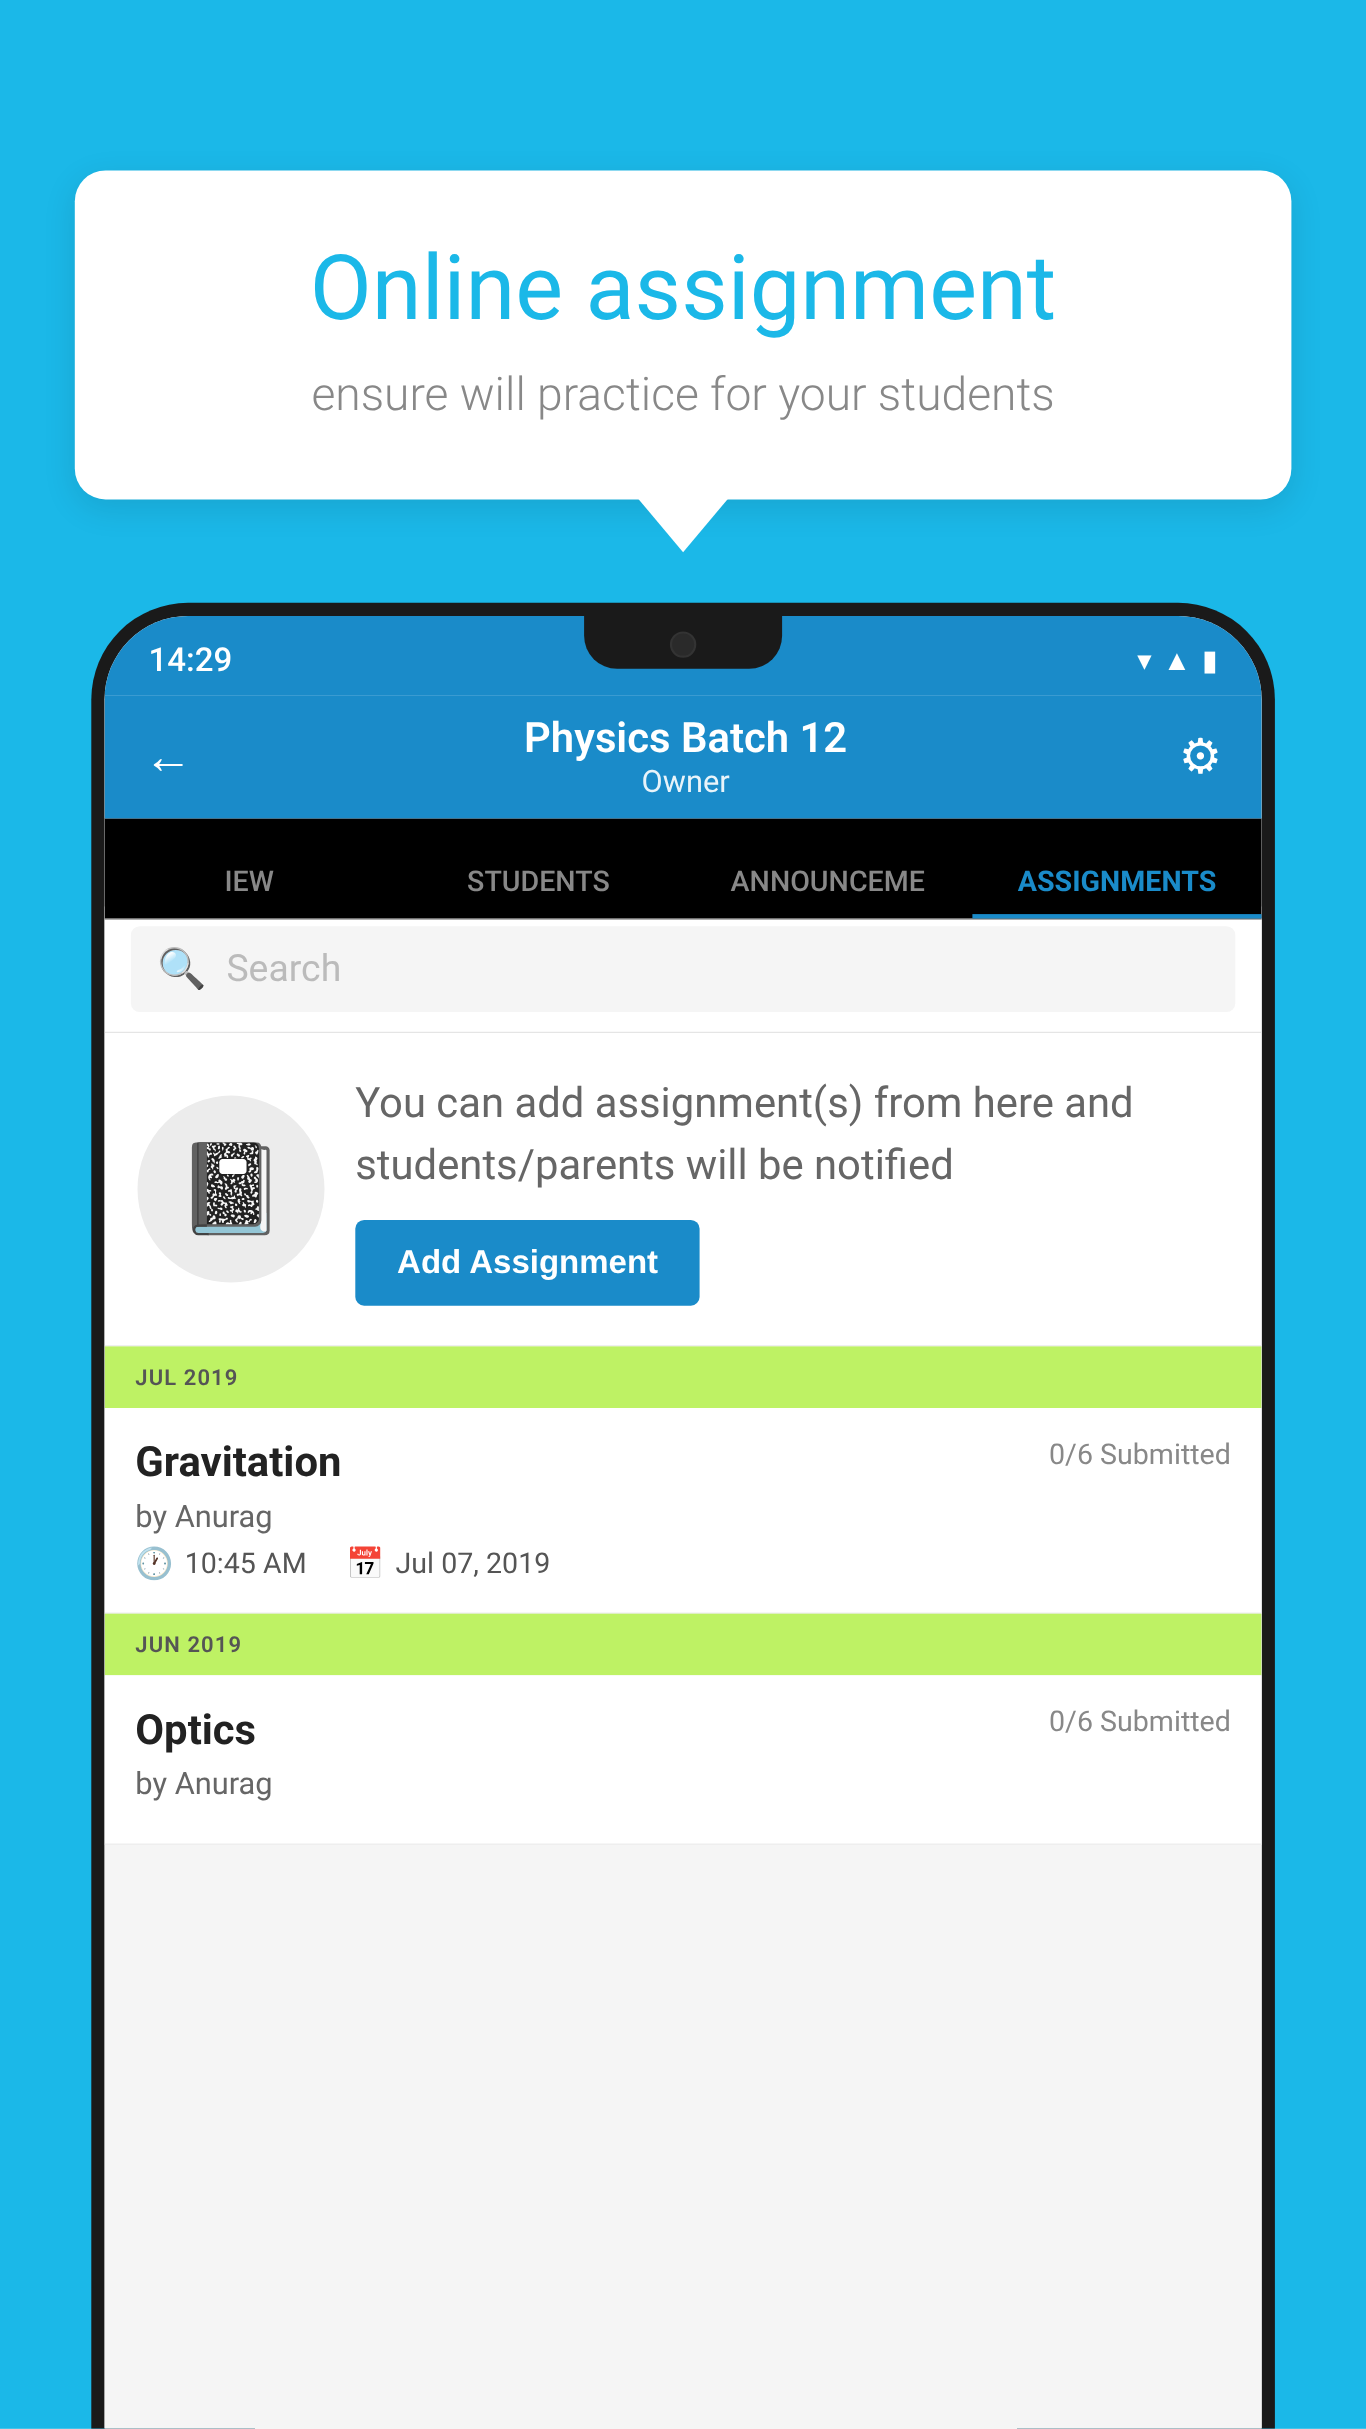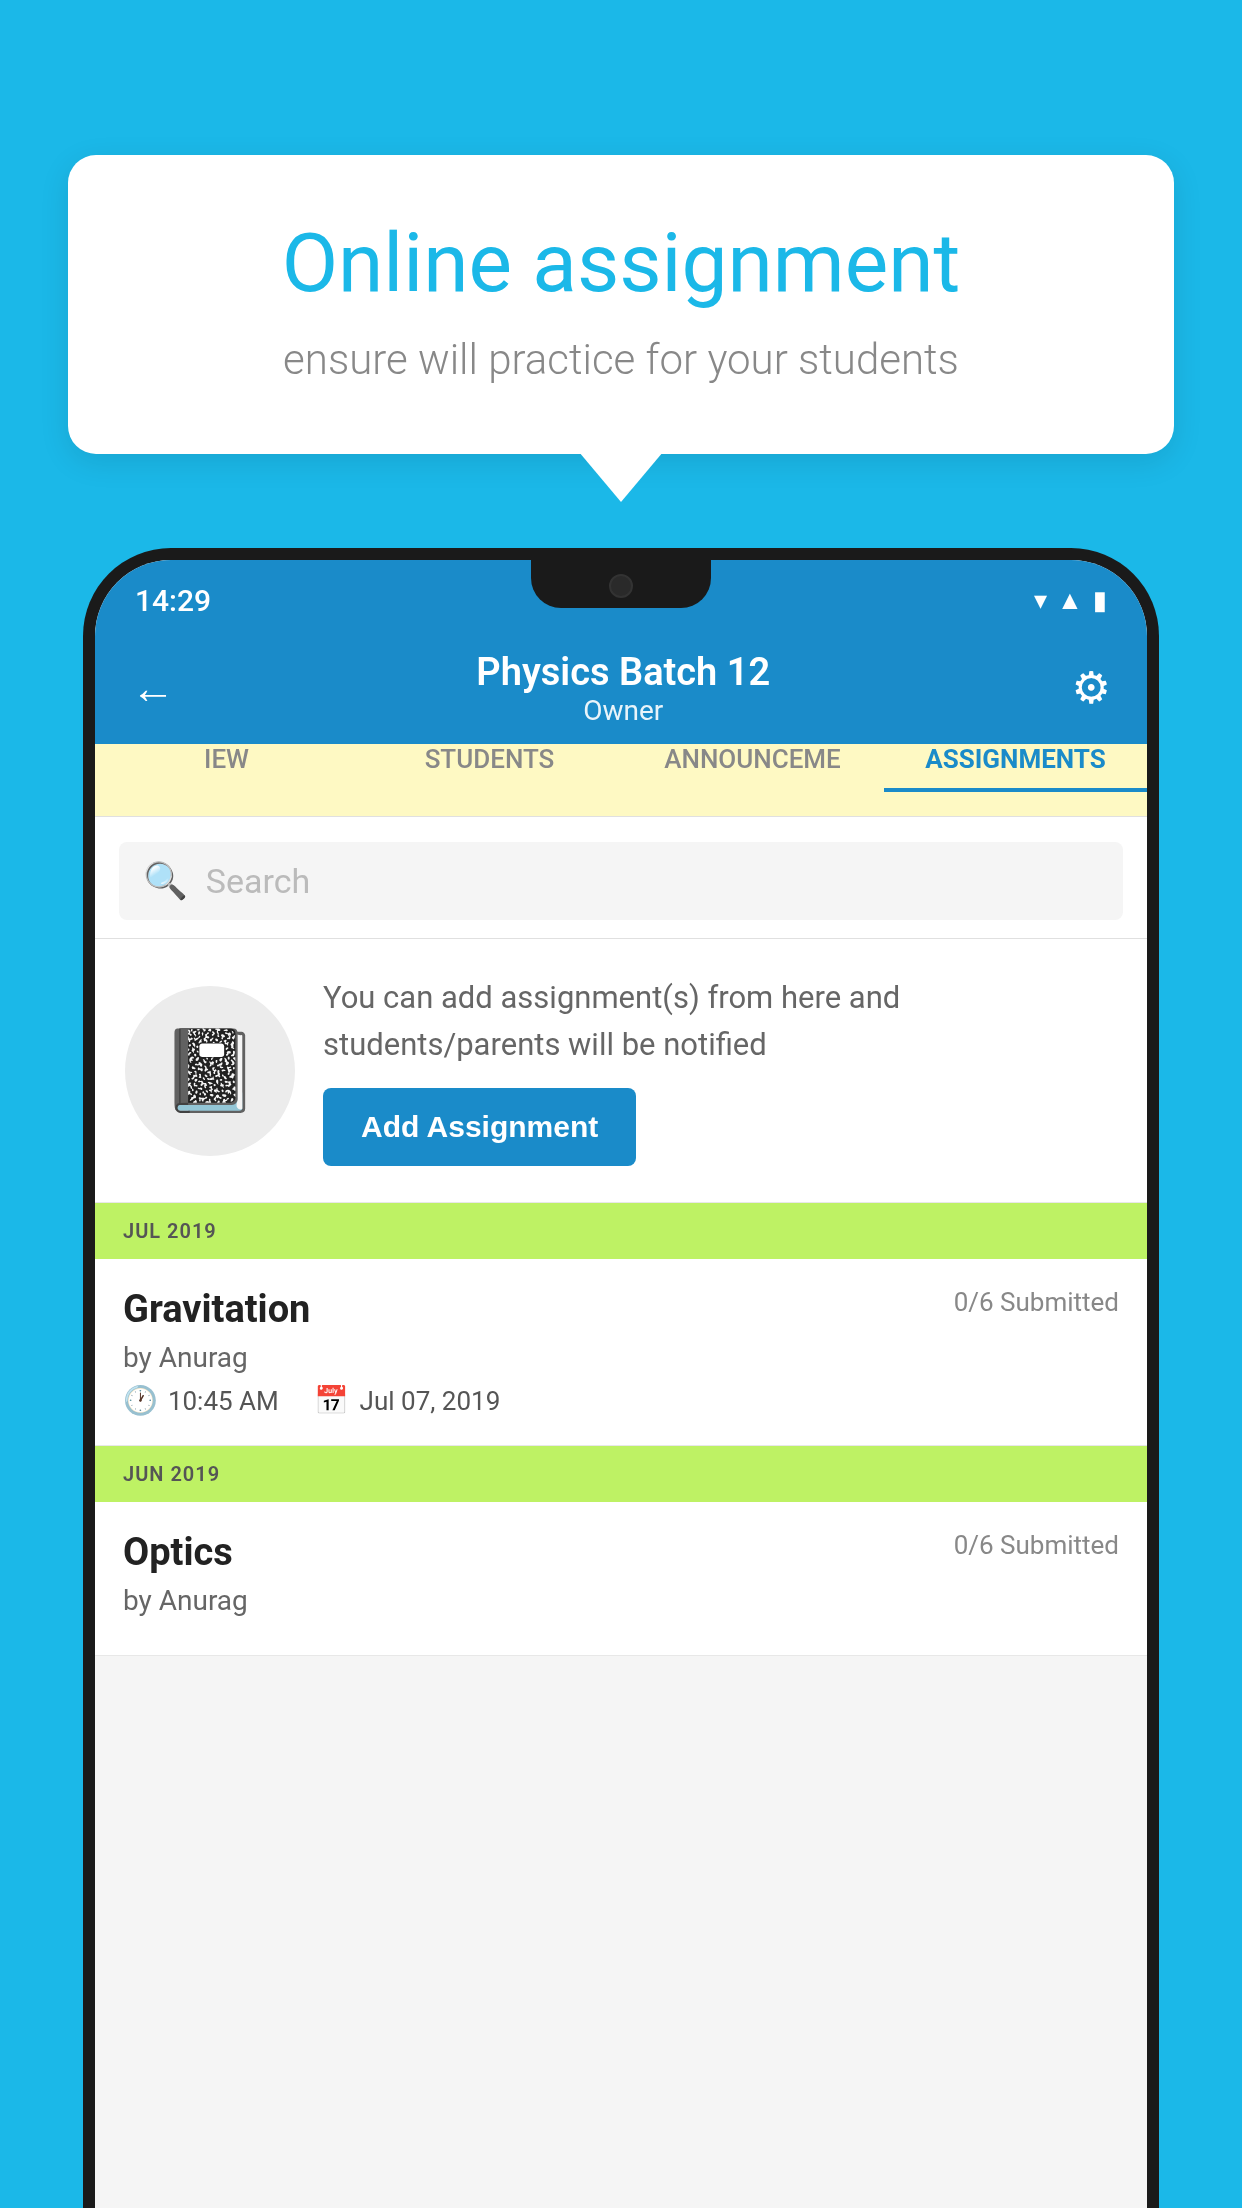--- a/index.html
+++ b/index.html
@@ -183,24 +183,24 @@
       font-size: 44px;
       cursor: pointer;
     }
 
     
     .tabs-bar {
       position: absolute;
       top: 184px;
       left: 0;
       right: 0;
-      height: 73px;
-      background: #fef9c3;
-      display: flex;
-      align-items: flex-start;
+      height: 92px;
+      background: #000000;
+      display: flex;
+      align-items: flex-end;
       border-bottom: 1px solid #e0e0e0;
       z-index: 30;
     }
 
     .tab {
       flex: 1;
       text-align: center;
       padding-bottom: 14px;
       font-size: 26px;
       font-weight: 500;
@@ -277,21 +277,21 @@
     .notebook-icon {
       font-size: 80px;
     }
 
     .promo-content {
       flex: 1;
     }
 
     .promo-text {
       color: #666;
-      font-size: 31px;
+      font-size: 38px;
       line-height: 1.5;
       margin-bottom: 20px;
     }
 
     .add-assignment-btn {
       background: #1a8bc9;
       color: #ffffff;
       border: none;
       border-radius: 8px;
       padding: 22px 38px;

